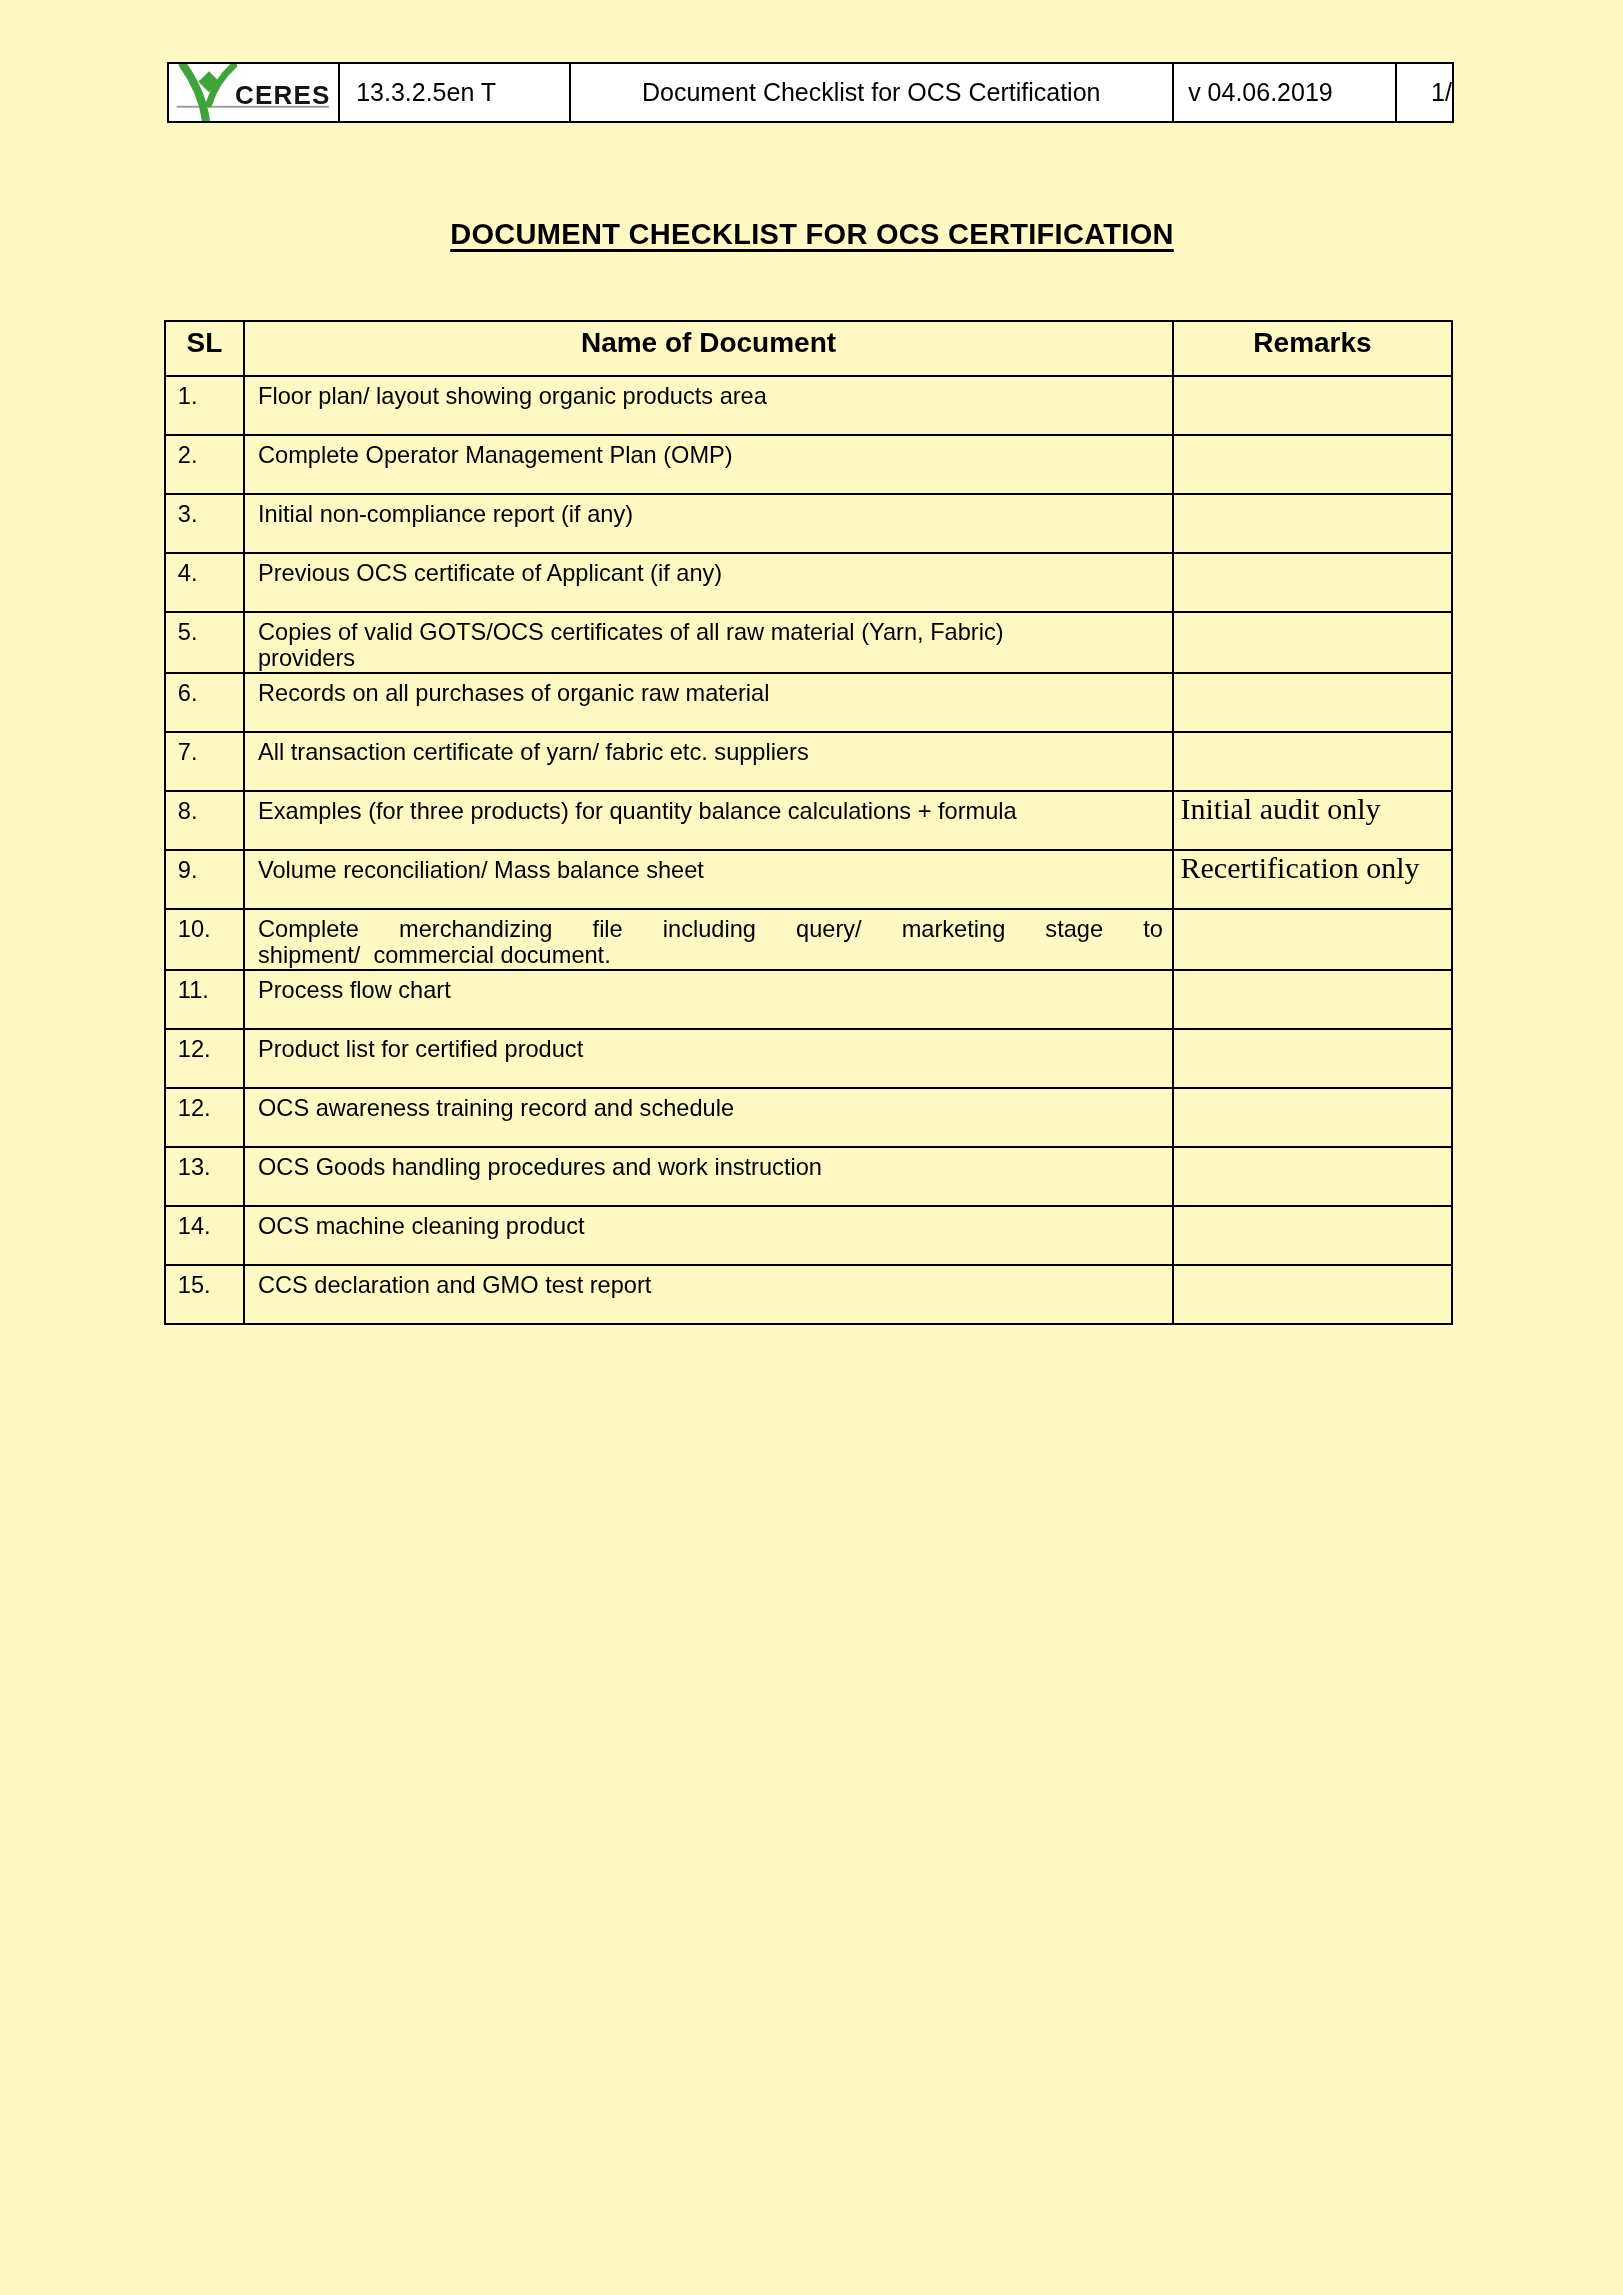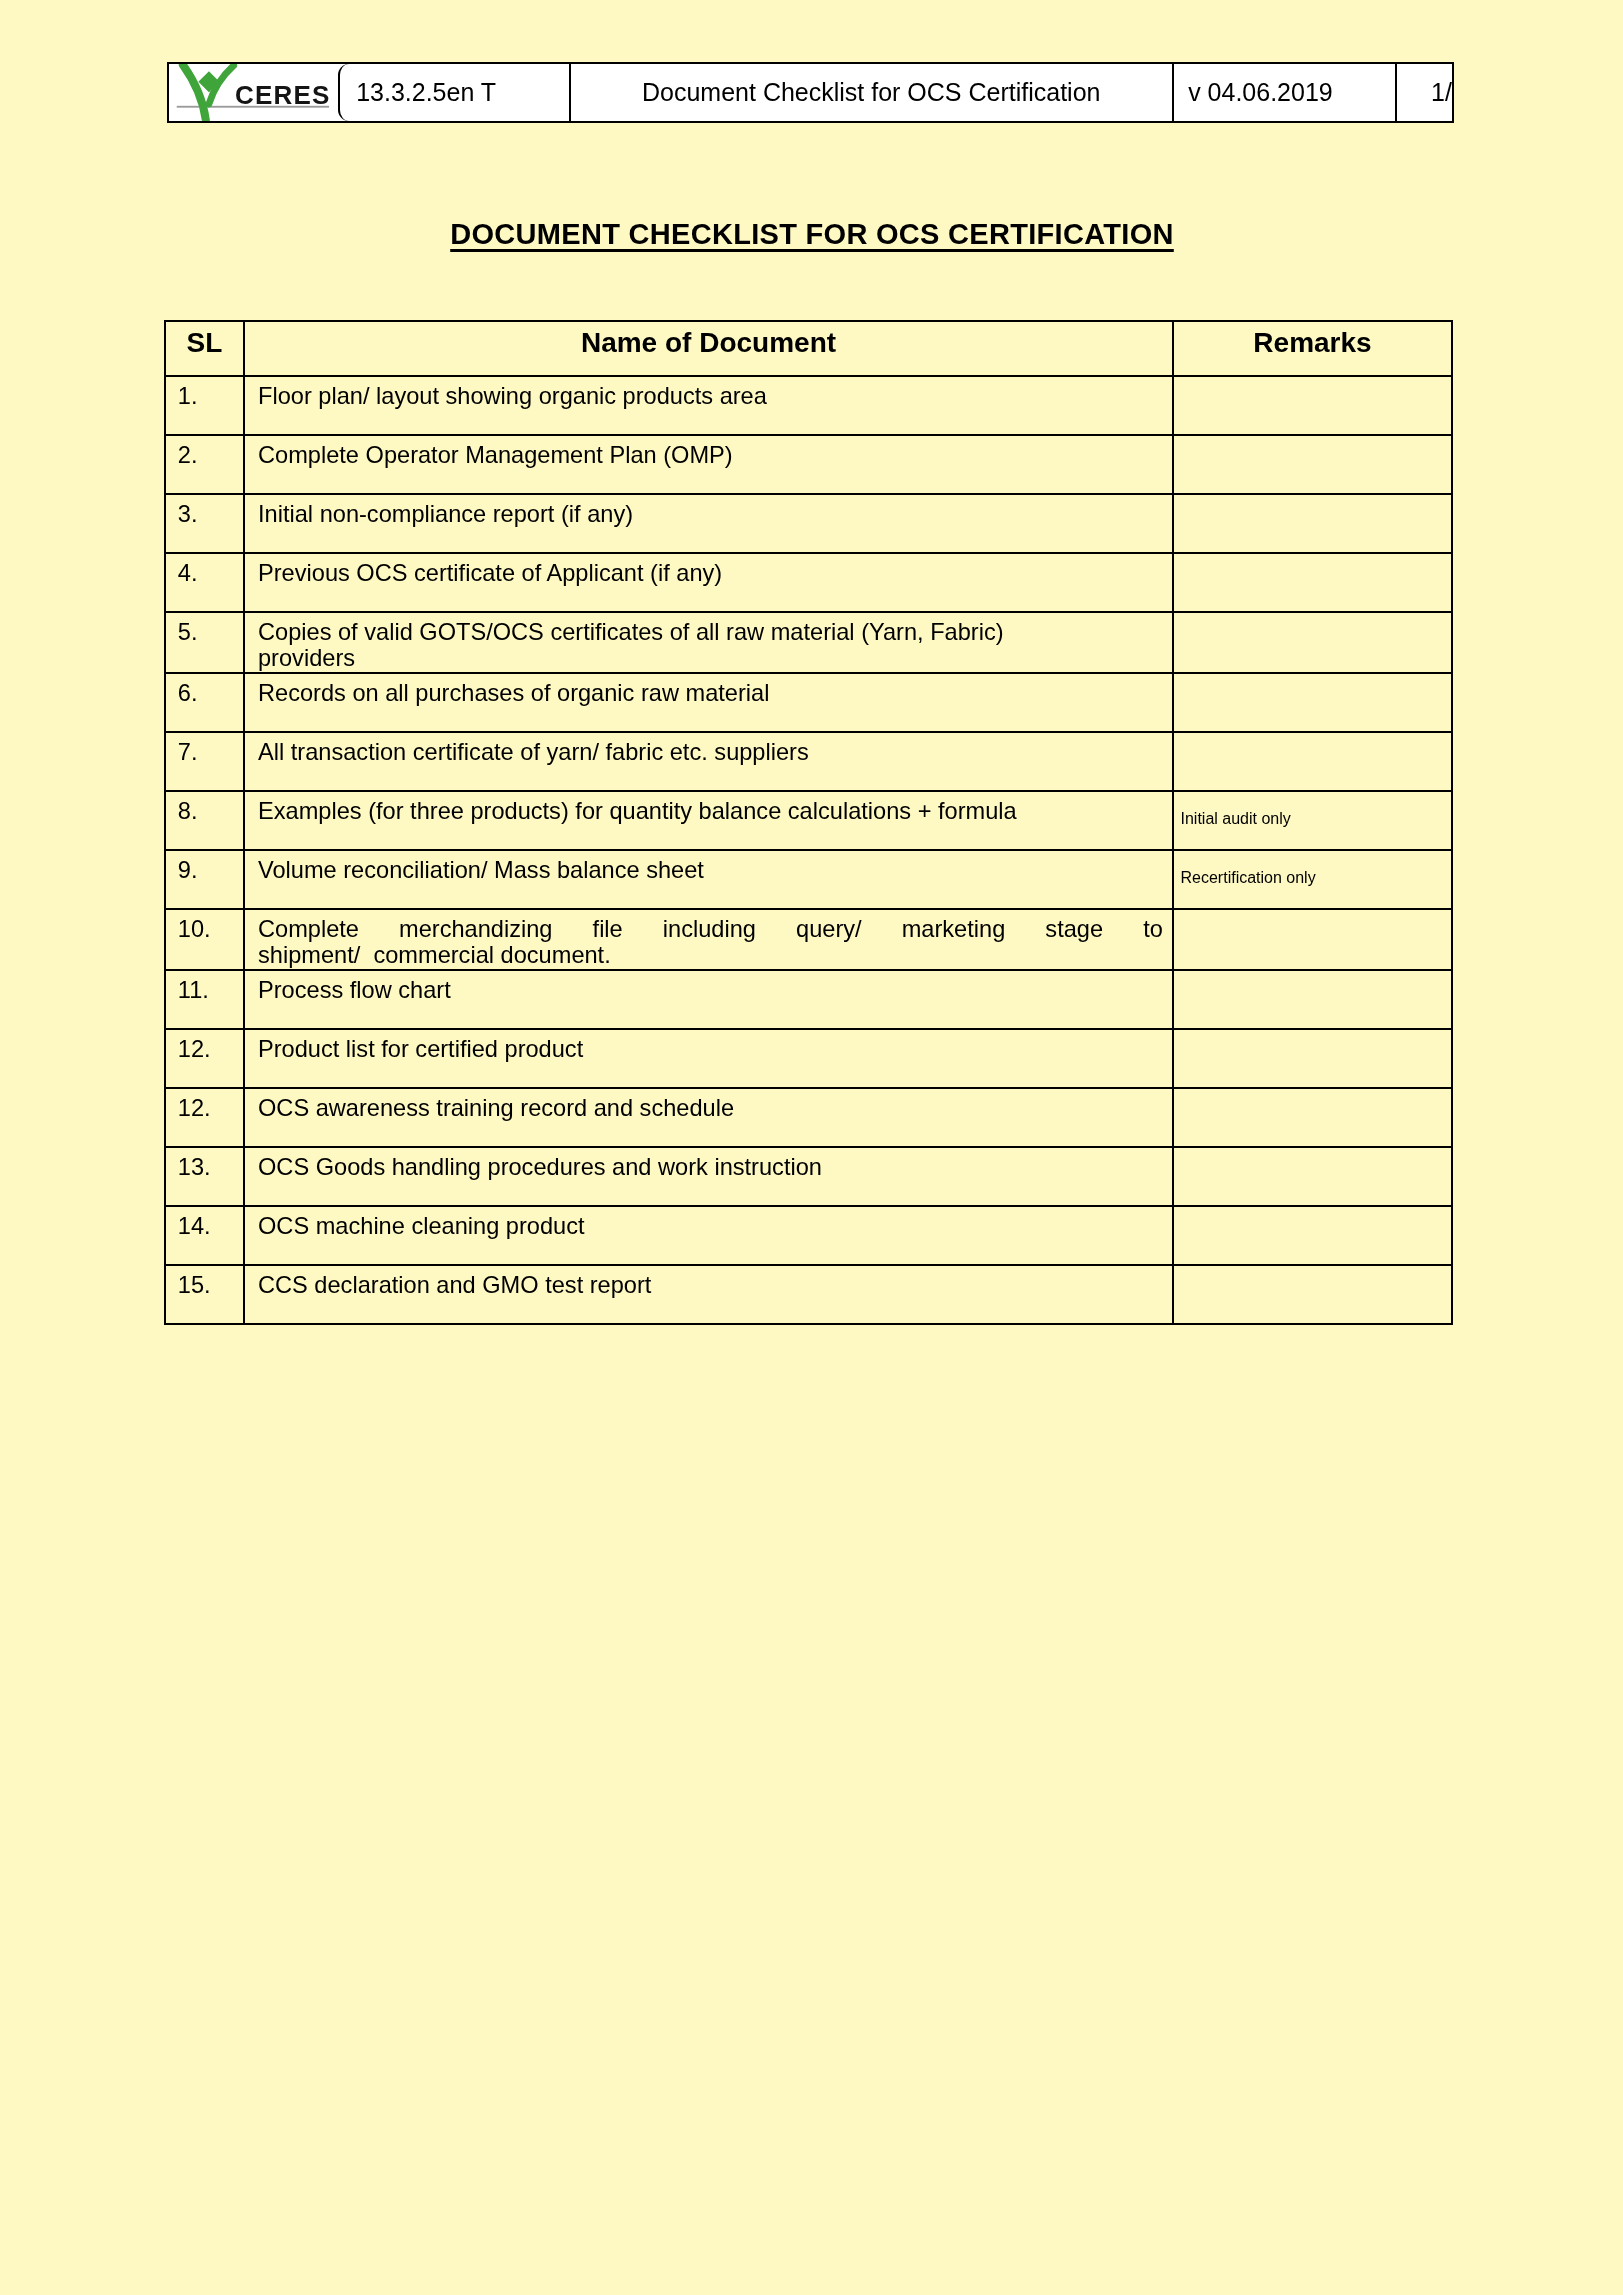--- a/index.html
+++ b/index.html
@@ -33,21 +33,21 @@
     border-left: 2px solid #000;
     box-sizing: border-box;
     display: flex;
     align-items: center;
     font-size: 25px;
     line-height: 1.1;
     overflow: hidden;
   }
   .hcell:first-child { border-left: none; }
   .hcell.logo    { width: 170px; justify-content: center; padding: 1.3px 2.6px; }
-  .hcell.code    { width: 231px; padding-left: 15.7px; border-radius: 11px; }
+  .hcell.code    { width: 231px; padding-left: 15.7px; }
   .hcell.htitle  { width: 605px; justify-content: center; }
   .hcell.version { width: 224px; padding-left: 14.4px; }
   .hcell.pagenum { width: 57px;  justify-content: flex-start; padding-left: 34px; }
 
   
   .doc-title {
     position: absolute;
     top: 218px;
     left: 0;
     width: 100%;
@@ -94,24 +94,24 @@
     line-height: 26px;
     padding-top: 5.9px;
   }
   td.sl   { padding-left: 11.8px; }
   td.name {
     padding-left: 13px;
     padding-right: 9.2px;
     white-space: pre-wrap;
   }
   td.remarks {
-    font-family: Liberation Sans, sans-serif;
-    font-size: 16px;
+    font-family: Liberation Serif, serif;
+    font-size: 30px;
     padding-left: 6.5px;
-    padding-top: 14px;
+    padding-top: 4px;
     white-space: nowrap;
   }
   .justify-line {
     text-align: justify;
     text-align-last: justify;
   }
 </style>
 </head>
 <body>
 

